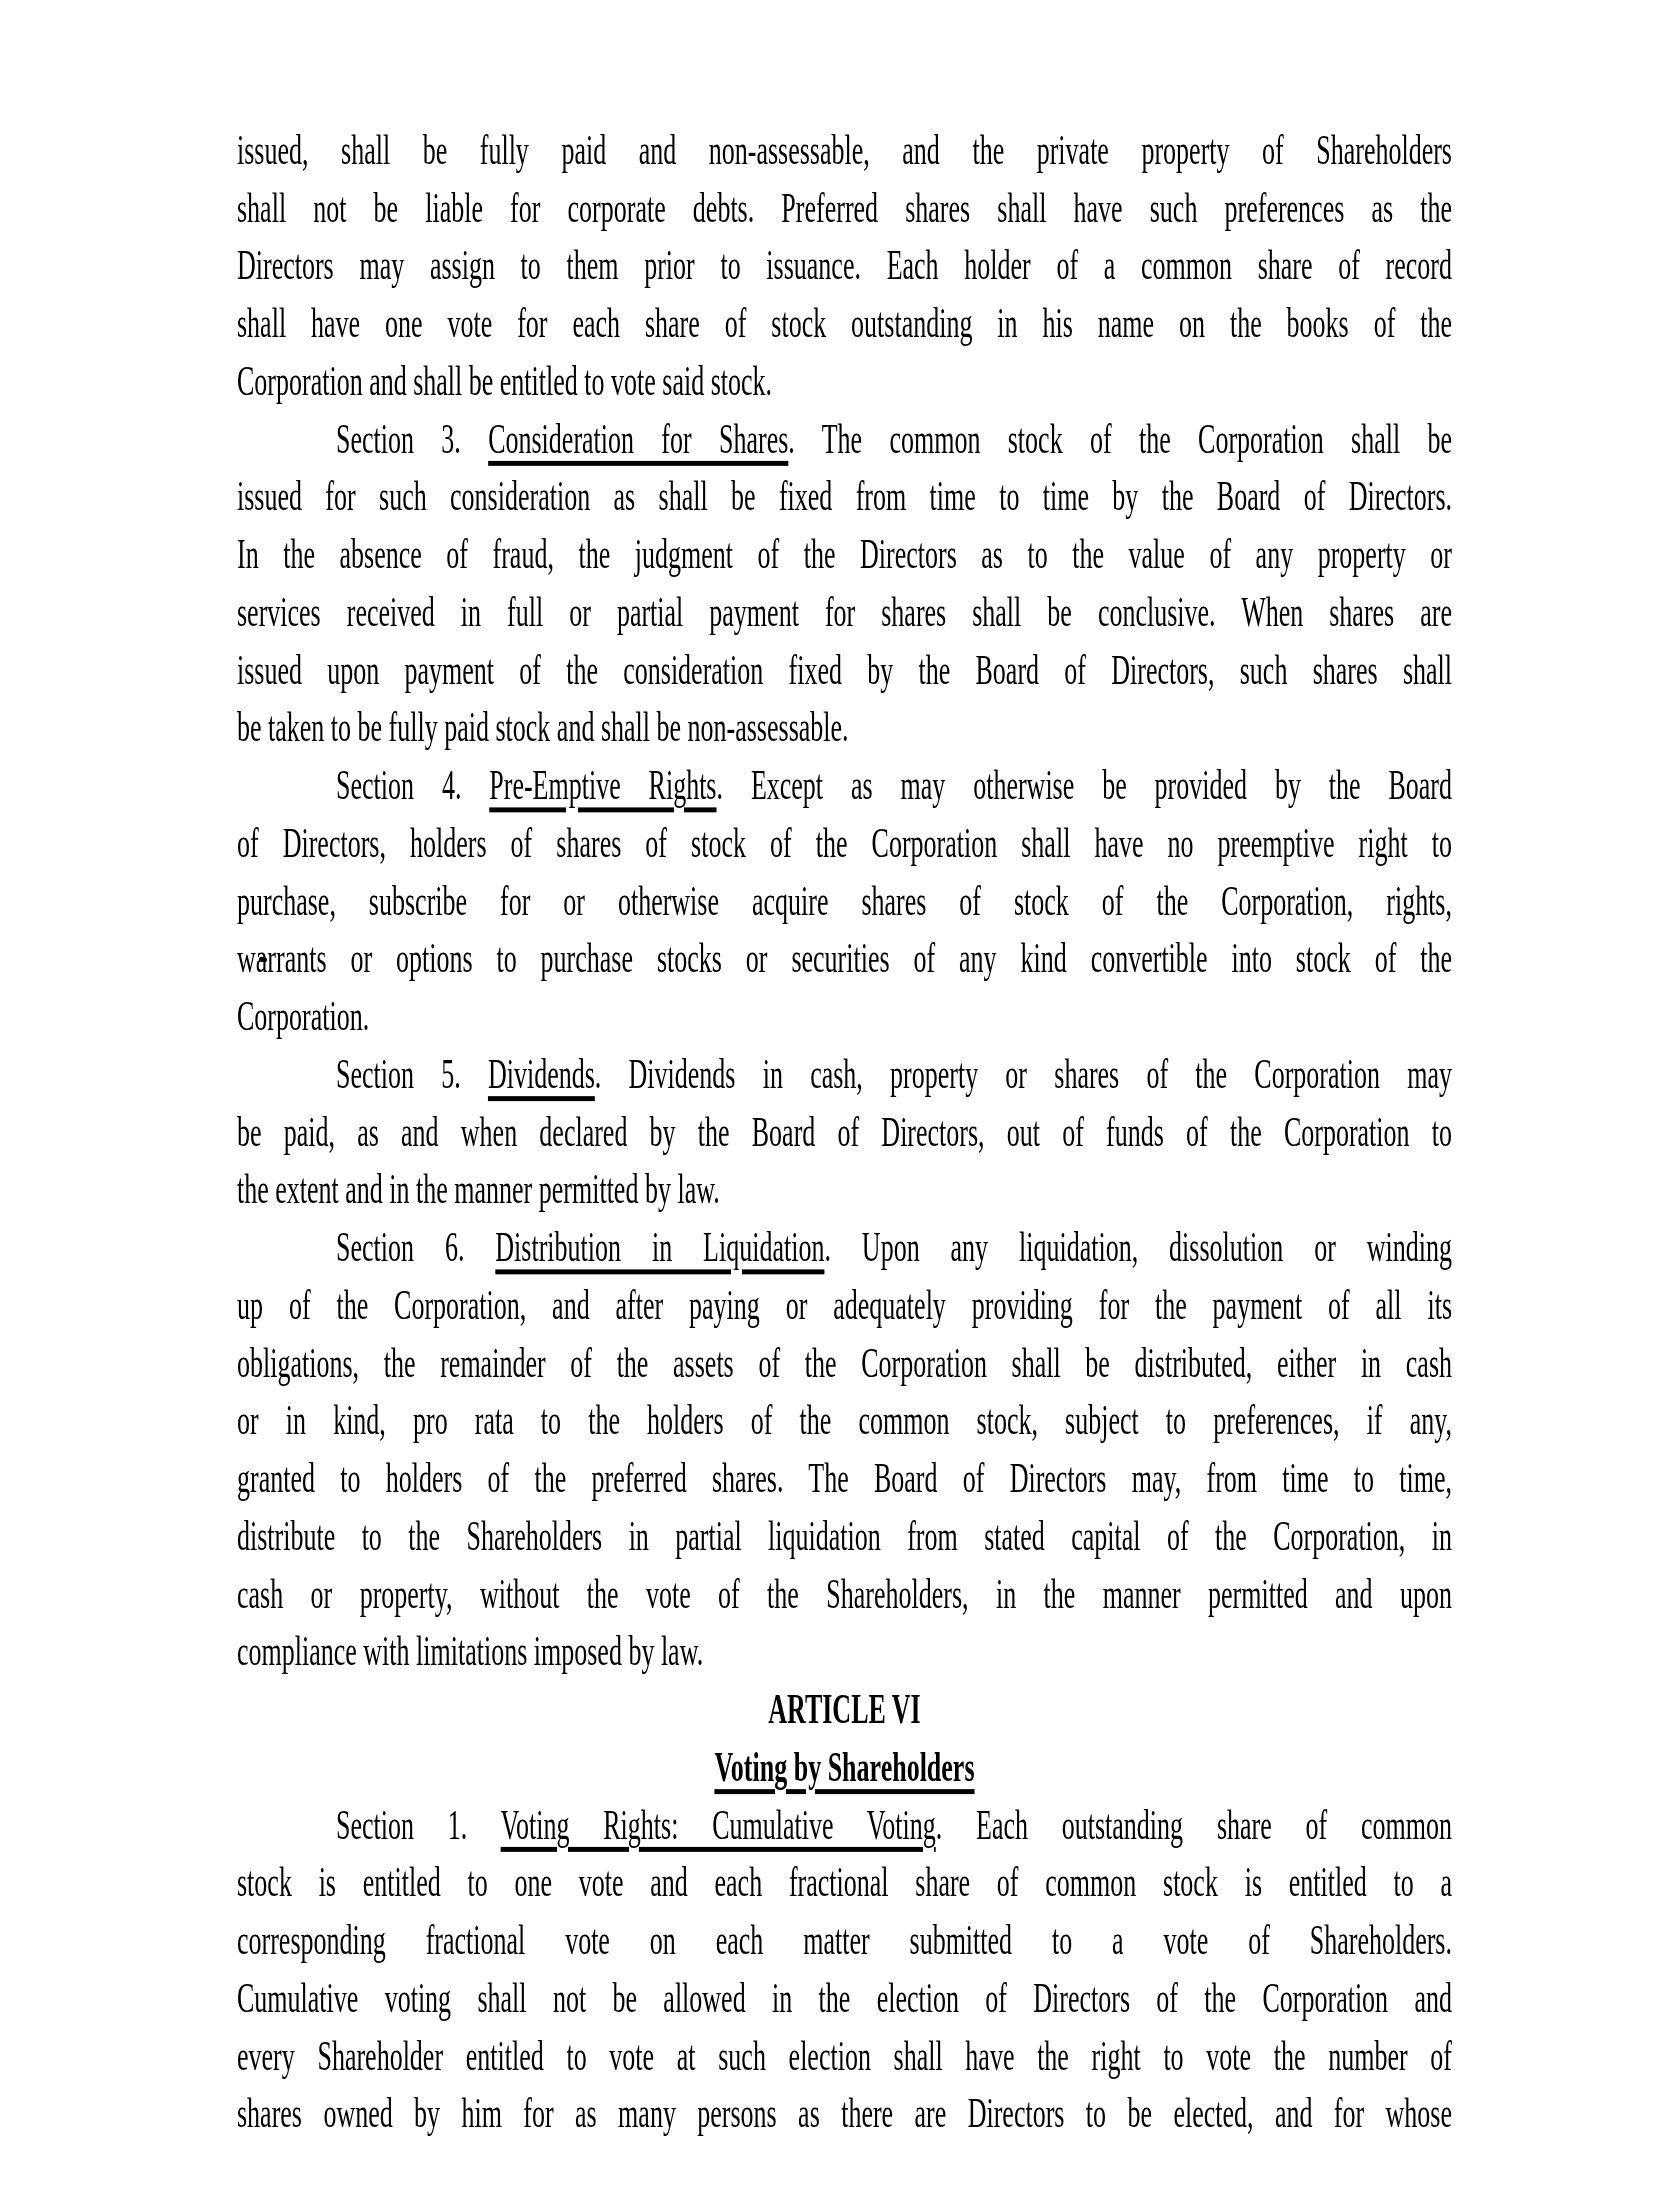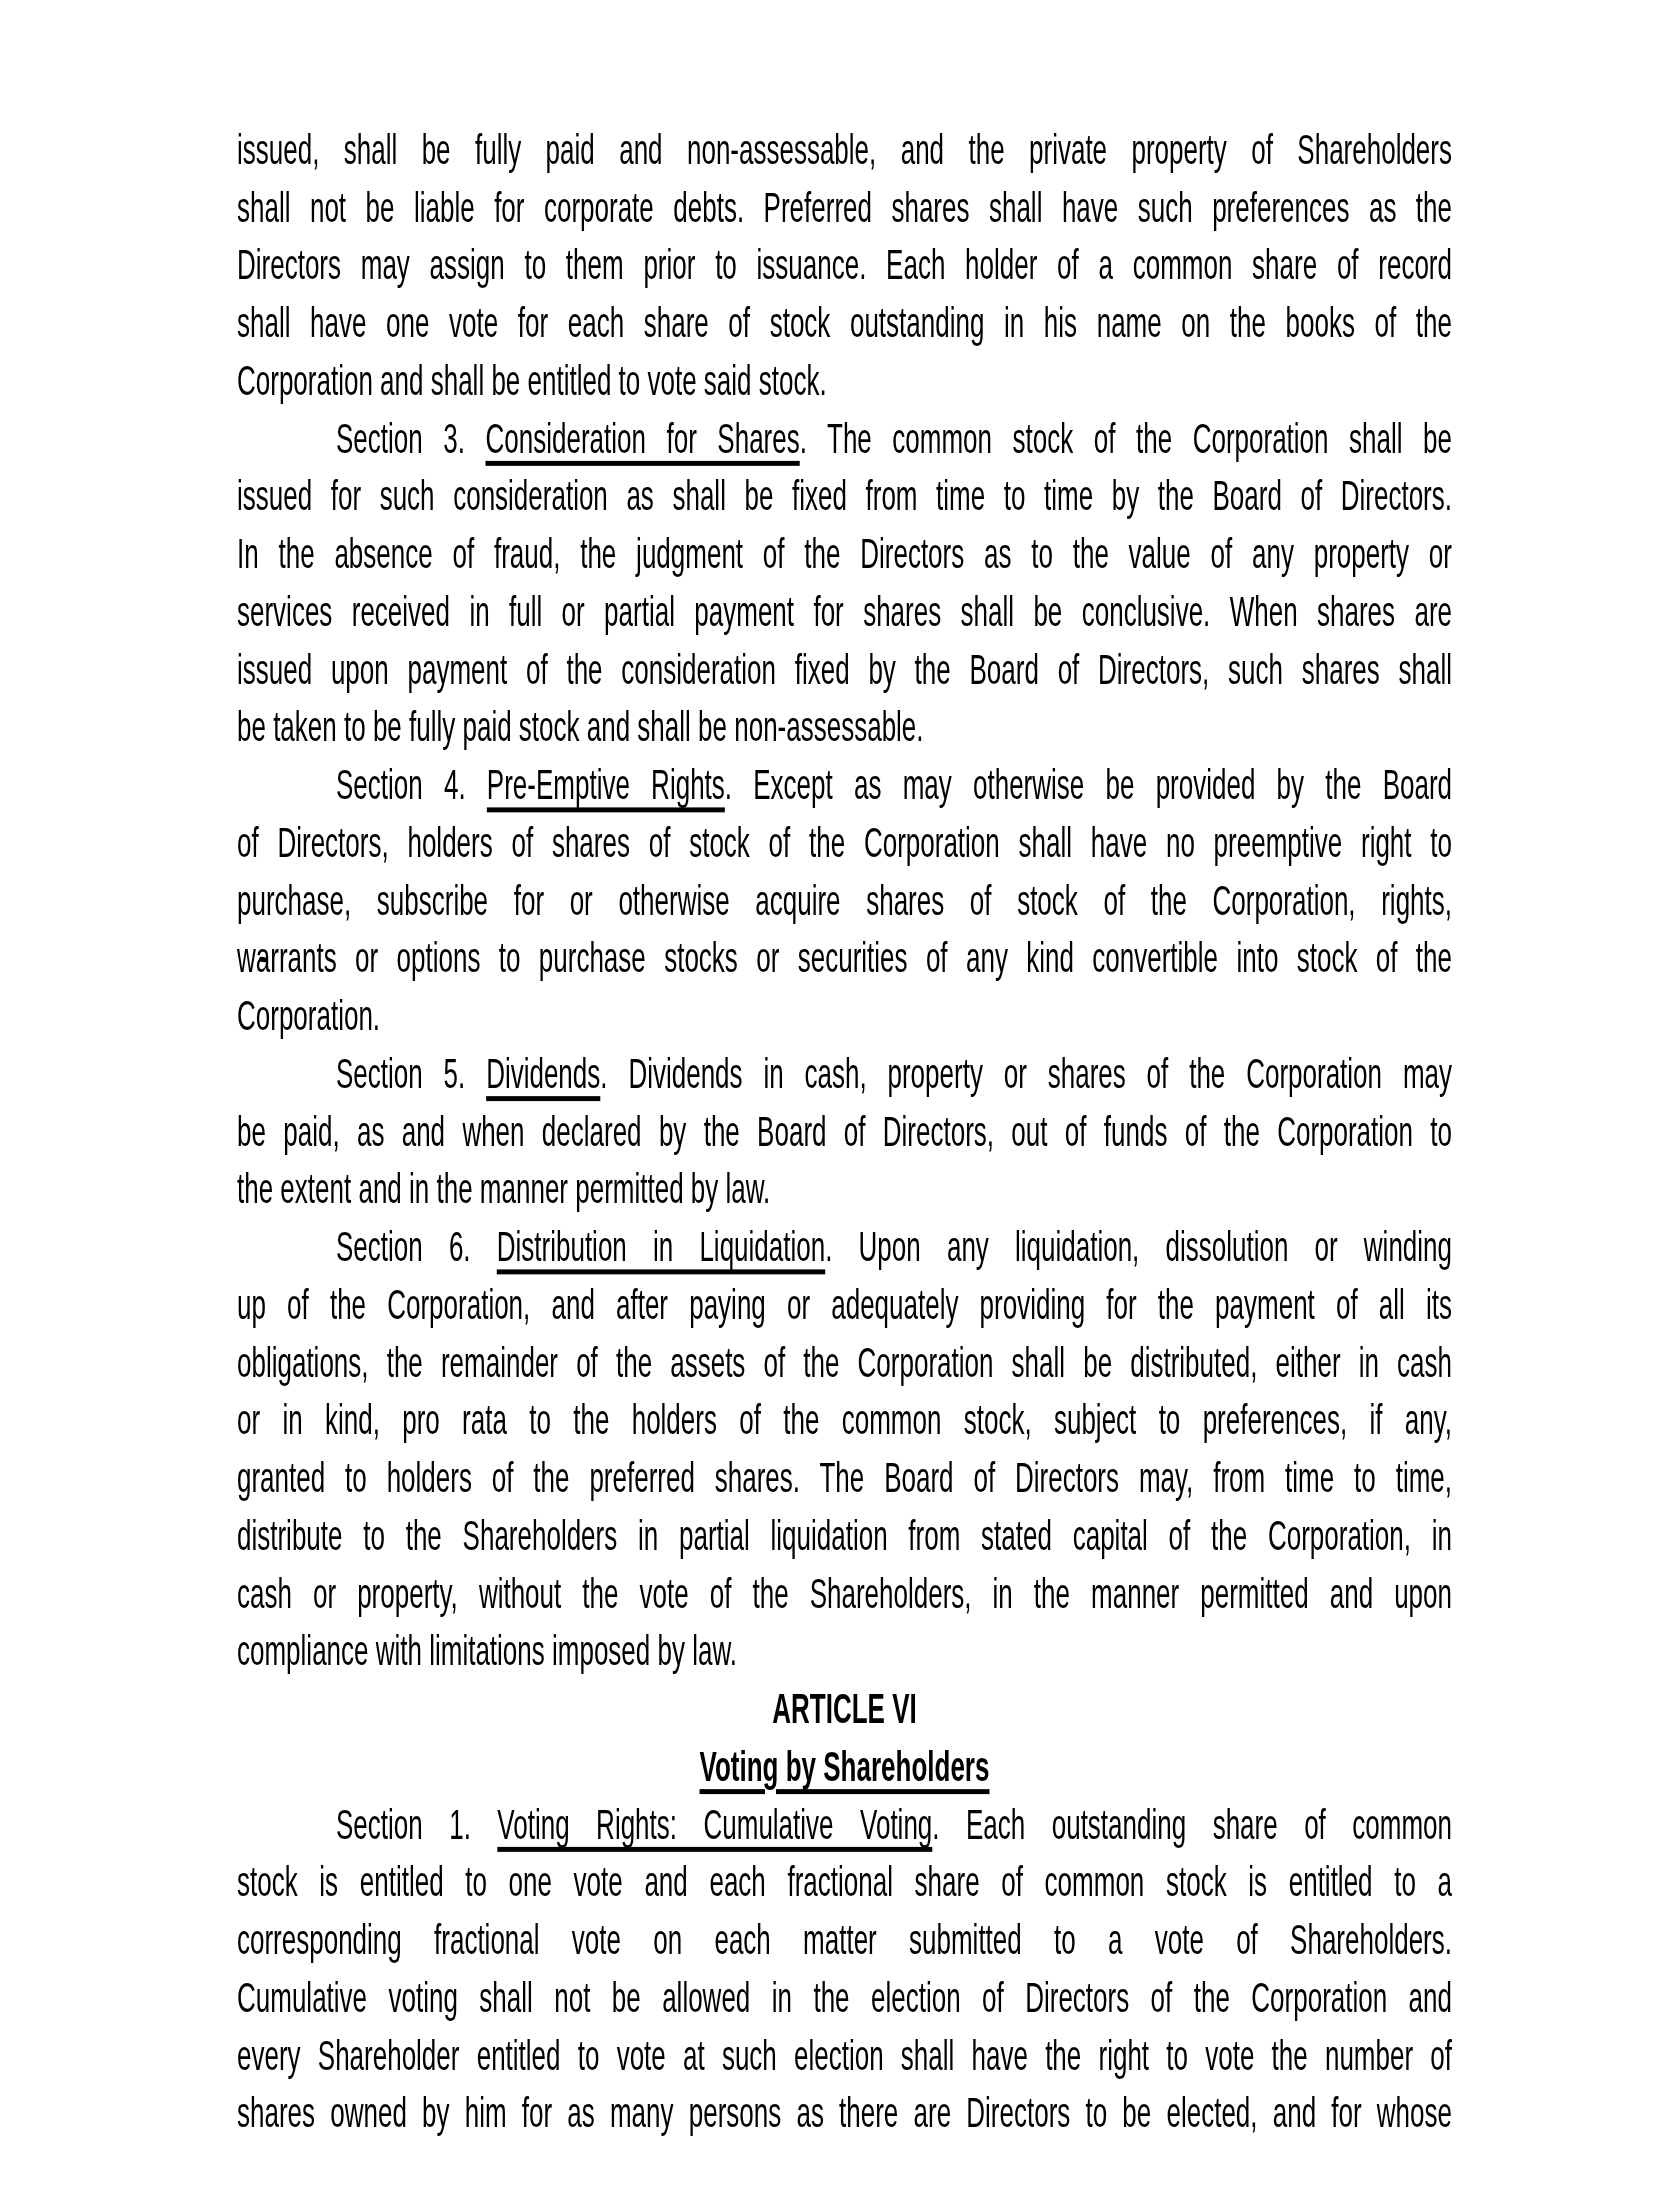--- a/index.html
+++ b/index.html
@@ -2,21 +2,21 @@
 <html style="font-size:8px"><head>
 <meta charset="utf-8">
 <style>
   html, body { margin: 0; padding: 0; background: #ffffff; }
   .page {
     position: relative;
     width: 1677px;
     height: 2194px;
     background: #ffffff;
     overflow: hidden;
-    font-family: Liberation Sans, sans-serif;
+    font-family: Liberation Serif, serif;
     color: #000000;
   }
   .text-block {
     position: absolute;
     left: 237px;
     top: 121px;
     width: 1215px;
     font-size: 26px;
     line-height: 35px;
     transform: scaleY(1.65);

